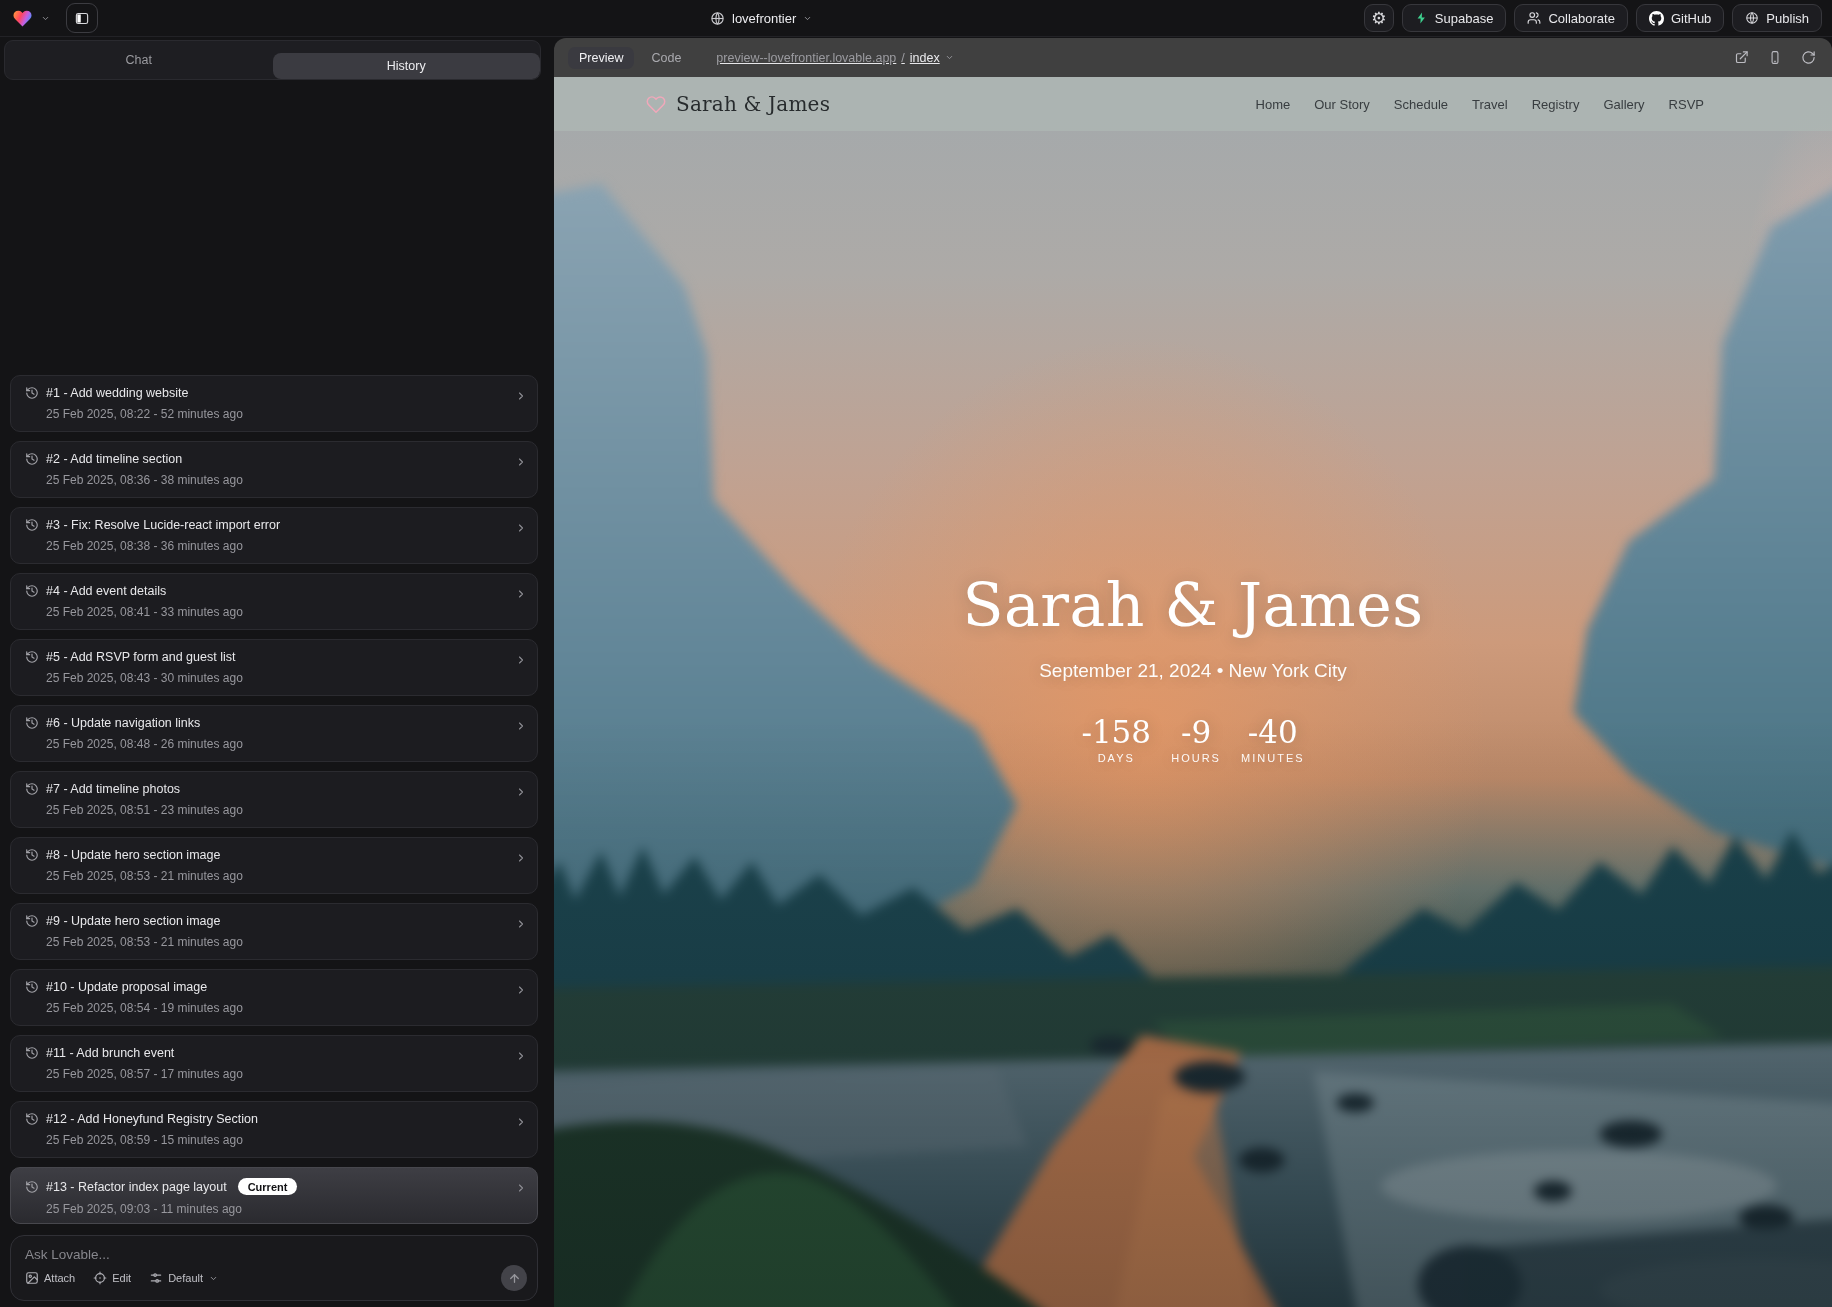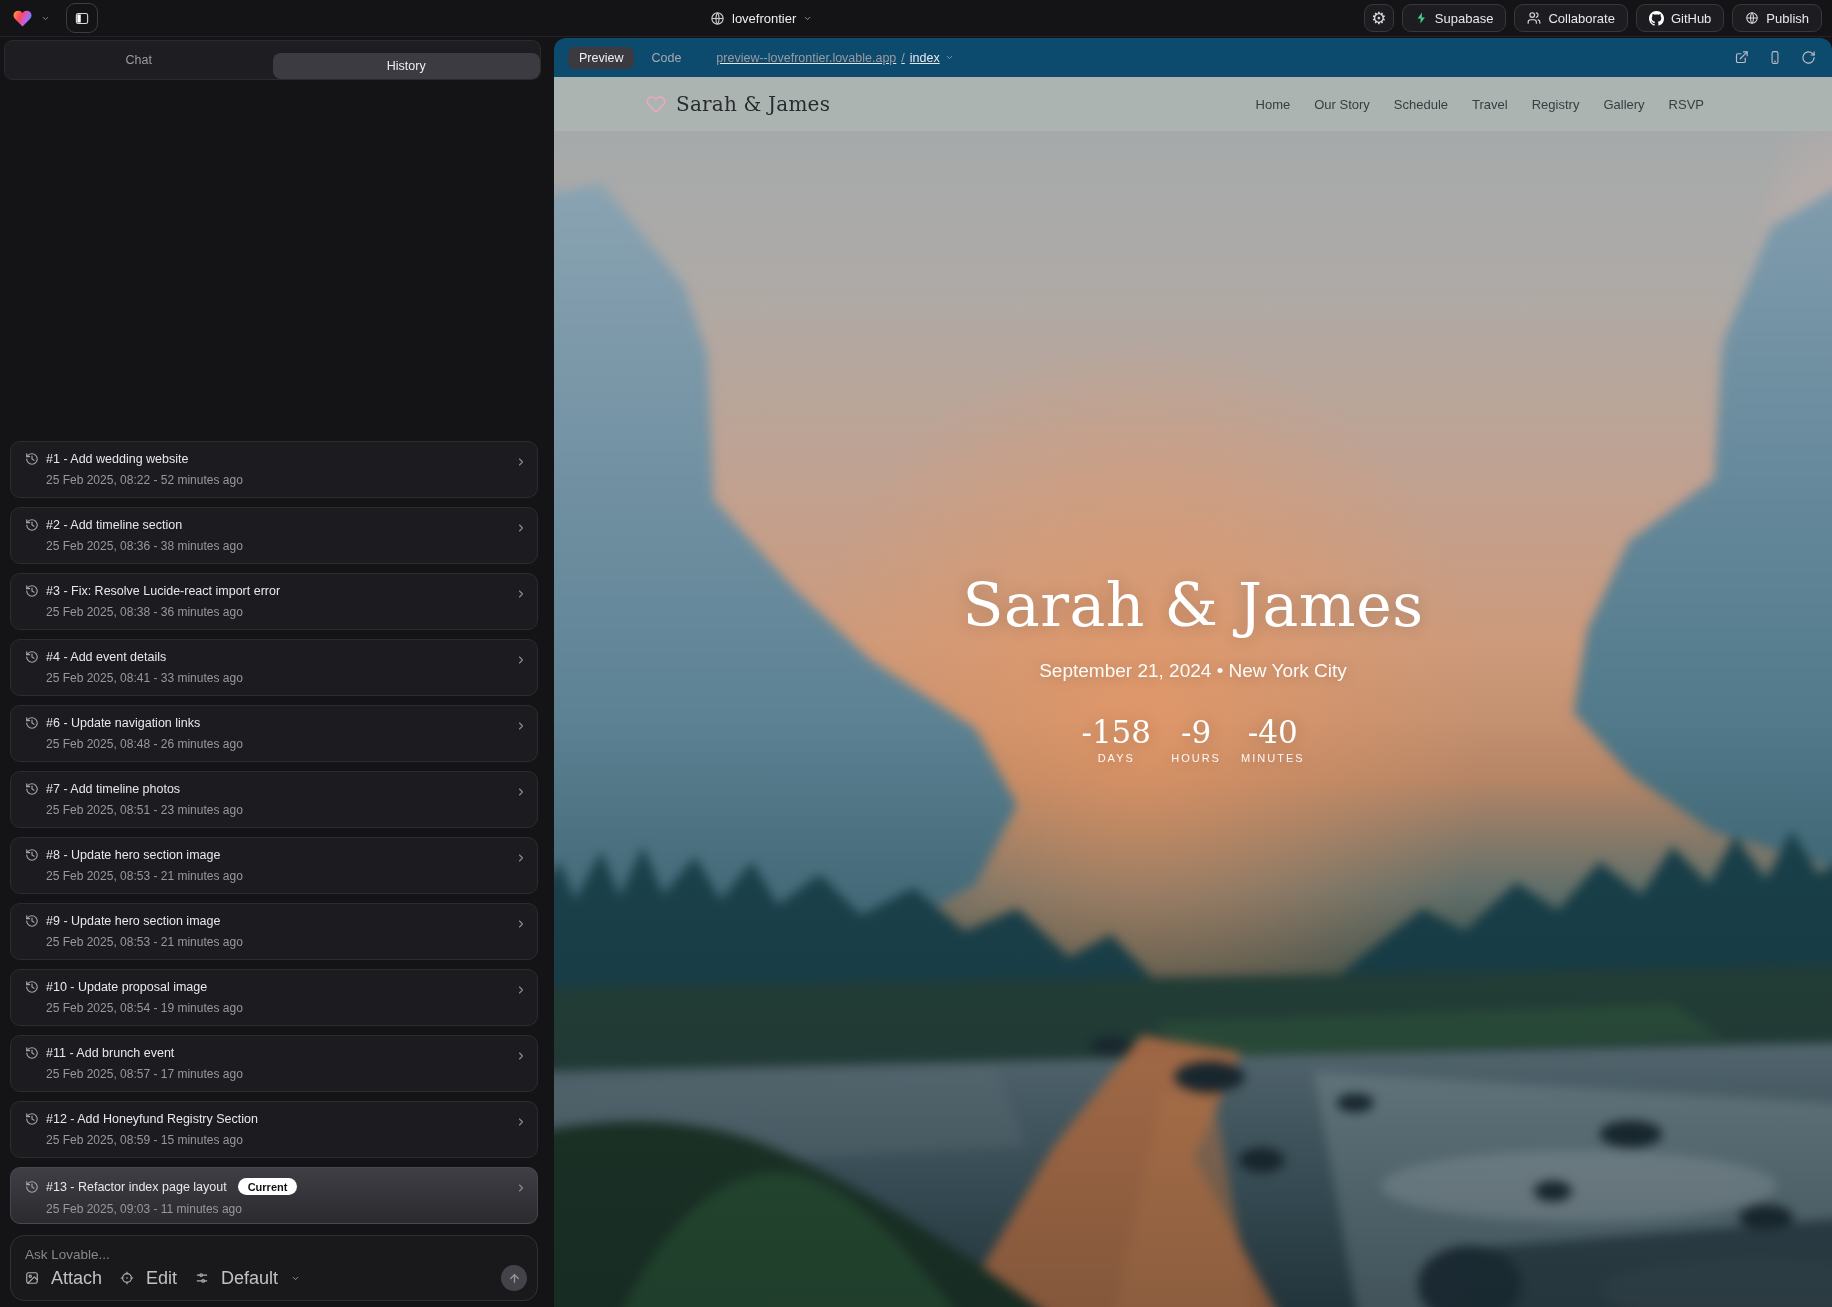--- a/index.html
+++ b/index.html
@@ -90,33 +90,33 @@
   .composer textarea {
     width:100%; height:26px; background:transparent; border:none; outline:none; resize:none;
     padding:11px 14px 0 14px; font-family:"Liberation Sans", sans-serif;
     font-size:13.5px; color:#e8e8eb;
   }
   .composer textarea::placeholder { color:#87878d; }
   .composer-row {
     position:absolute; left:14px; right:10px; bottom:9px;
     display:flex; align-items:center; gap:18px;
   }
-  .comp-action { display:flex; align-items:center; gap:12px; color:#c0c0c6; font-size:18px; cursor:pointer; }
+  .comp-action { display:flex; align-items:center; gap:5px; color:#c0c0c6; font-size:11px; cursor:pointer; }
   .comp-action .ca-icon { color:#aeaeb4; }
   .comp-caret { color:#9a9aa0; margin-left:1px; }
   .send-btn {
     margin-left:auto; width:26px; height:26px; border-radius:50%;
     background:#434349; border:none; display:flex; align-items:center; justify-content:center;
     color:#97979d; cursor:pointer;
   }
 
   
   .preview-pane {
     position:absolute; left:554px; top:38px; width:1278px; height:1269px;
-    background:#0c4a6e; border-radius:12px 12px 0 0; overflow:hidden;
+    background:#404040; border-radius:12px 12px 0 0; overflow:hidden;
   }
   .preview-toolbar {
     height:39px; display:flex; align-items:center; padding:0 16px 0 14px; gap:6px;
   }
   .pv-tab { font-size:12.5px; padding:4px 11px; border-radius:7px; color:#a9a9ae; cursor:pointer; }
   .pv-tab.active { background:#3a3a40; color:#f0f0f3; font-weight:500; }
   .pv-url { display:flex; align-items:center; gap:5px; margin-left:18px; cursor:pointer;text-decoration:underline; }
   .pv-url-host { font-size:12.5px; color:#9b9ba0; }
   .pv-url-sep { font-size:12.5px; color:#9b9ba0; }
   .pv-url-page { font-size:12.5px; color:#eaeaed; font-weight:500; }
@@ -341,20 +341,39 @@
     </div>
       <div class="history-item">
       <div class="hi-row">
         <span class="hi-icon">
           <svg width="14" height="14" viewBox="0 0 24 24" fill="none" stroke="currentColor" stroke-width="2" stroke-linecap="round" stroke-linejoin="round">
               <path d="M3 12a9 9 0 1 0 9-9 9.75 9.75 0 0 0-6.74 2.74L3 8"></path>
               <path d="M3 3v5h5"></path>
               <path d="M12 7v5l3.5 2"></path>
             </svg>
         </span>
+        <span class="hi-title">#5 - Add RSVP form and guest list</span>
+
+      </div>
+      <span class="hi-chevron">
+        <svg width="12" height="12" viewBox="0 0 24 24" fill="none" stroke="currentColor" stroke-width="2.2" stroke-linecap="round" stroke-linejoin="round">
+            <path d="M9 18l6-6-6-6"></path>
+          </svg>
+      </span>
+      <div class="hi-time">25 Feb 2025, 08:43 - 30 minutes ago</div>
+    </div>
+      <div class="history-item">
+      <div class="hi-row">
+        <span class="hi-icon">
+          <svg width="14" height="14" viewBox="0 0 24 24" fill="none" stroke="currentColor" stroke-width="2" stroke-linecap="round" stroke-linejoin="round">
+              <path d="M3 12a9 9 0 1 0 9-9 9.75 9.75 0 0 0-6.74 2.74L3 8"></path>
+              <path d="M3 3v5h5"></path>
+              <path d="M12 7v5l3.5 2"></path>
+            </svg>
+        </span>
         <span class="hi-title">#6 - Update navigation links</span>
 
       </div>
       <span class="hi-chevron">
         <svg width="12" height="12" viewBox="0 0 24 24" fill="none" stroke="currentColor" stroke-width="2.2" stroke-linecap="round" stroke-linejoin="round">
             <path d="M9 18l6-6-6-6"></path>
           </svg>
       </span>
       <div class="hi-time">25 Feb 2025, 08:48 - 26 minutes ago</div>
     </div>

